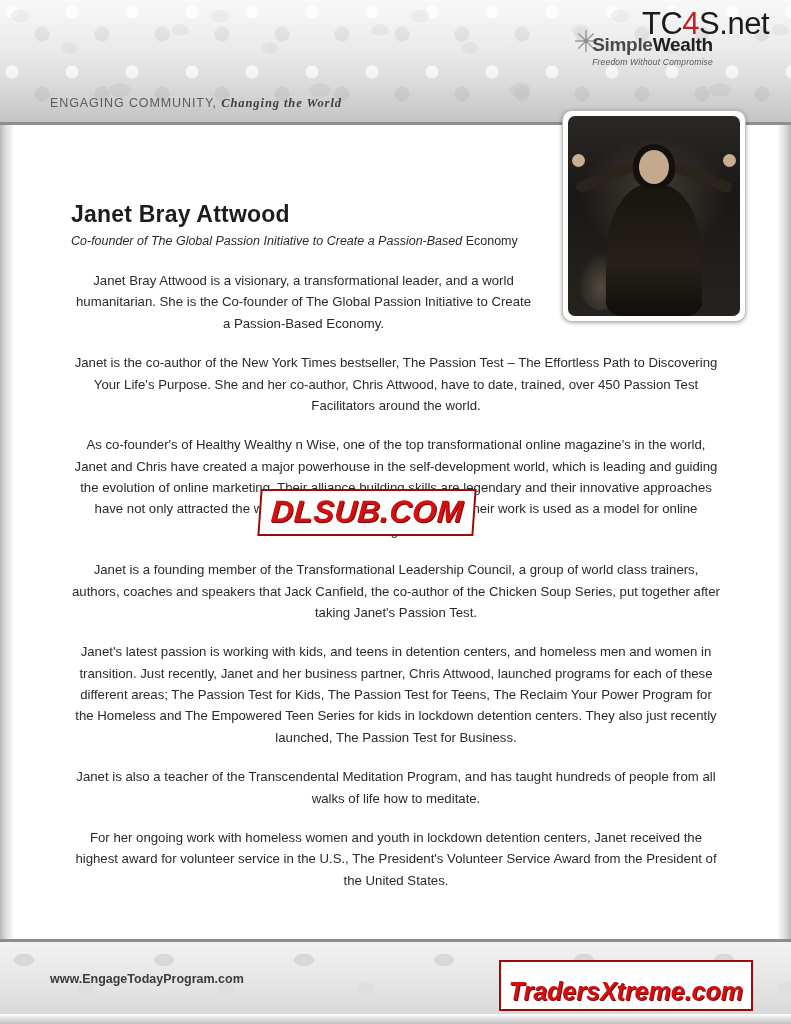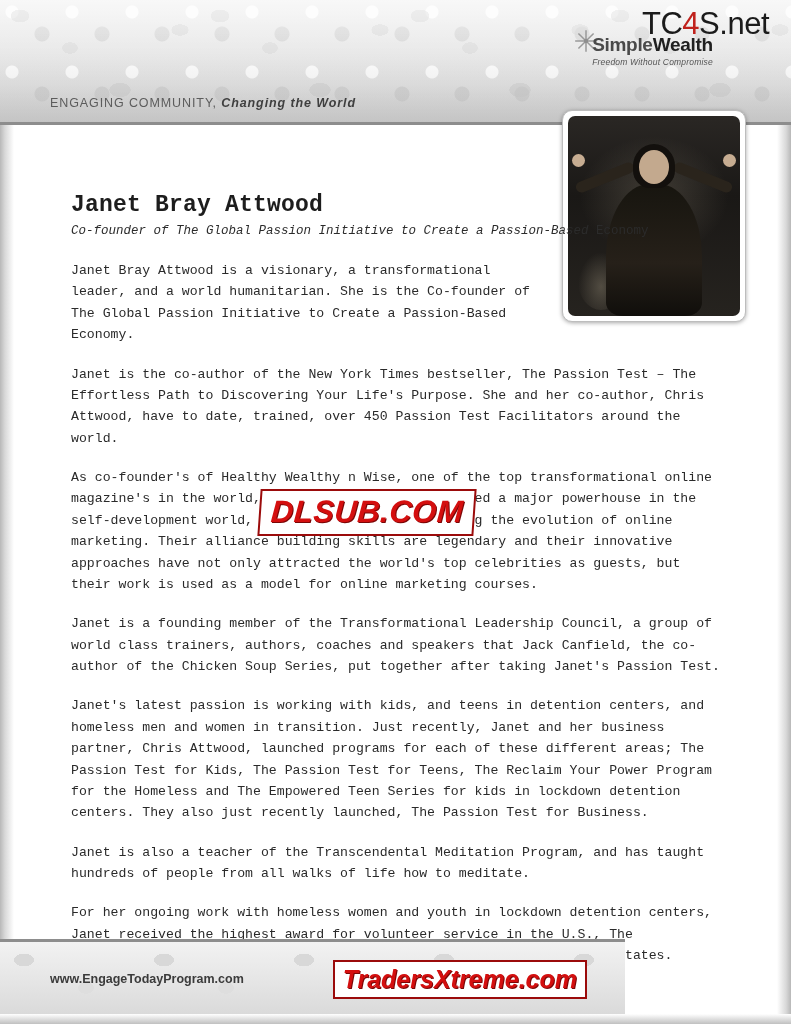--- a/index.html
+++ b/index.html
@@ -97,20 +97,21 @@
     left: 50px; top: 96px;
     font-size: 12.5px;
     color: #5c5c5c;
     letter-spacing: 0.9px;
     white-space: nowrap;
   }
   .brand-sub .ital {
     font-style: italic;
     font-weight: bold;
     color: #3f3f3f;
+    font-family: Liberation Serif, serif;
   }
 
   
   .tc4s {
     position: absolute;
     right: 22px; top: 6px;
     font-size: 31px;
     font-weight: normal;
     color: #1b1b1b;
     letter-spacing: -0.5px;
@@ -221,23 +222,22 @@
     position: absolute;
     left: 10px; bottom: 6px;
     width: 46px; height: 58px;
     background: radial-gradient(ellipse at 50% 60%, rgba(120,112,96,0.55) 0%, rgba(30,28,24,0) 70%);
     border-radius: 50%;
   }
 
   
   .content {
     position: absolute;
-    left: 71px; top: 192px;
+    left: 71px; top: 201px;
     width: 650px;
-    font-family: Liberation Mono, monospace;
   }
   .person-name {
     font-size: 23px;
     font-weight: bold;
     color: #1d1d1d;
     margin: 0 0 6px 0;
     letter-spacing: 0.2px;
   }
   .person-role {
     font-size: 12.5px;
@@ -245,20 +245,21 @@
     color: #2b2b2b;
     margin: 0 0 22px 0;
   }
   .person-role .plain { font-style: normal; }
 
   .para {
     font-size: 13.2px;
     line-height: 1.62;
     color: #2a2a2a;
     margin: 0 0 18px 0;
+    text-align: center;
   }
   .para-narrow { width: 465px; }
 
   
   .watermark {
     position: absolute;
     left: 259px; top: 489px;
     font-size: 31px;
     font-weight: bold;
     font-style: italic;
@@ -268,21 +269,21 @@
     border: 2px solid #9b0b0b;
     letter-spacing: 0.5px;
     text-shadow: 1px 1px 0 #7a0606;
     transform: skewX(-4deg);
   }
 
   
   .footer {
     position: absolute;
     left: 0; bottom: 10px;
-    width: 625px;
+    width: 791px;
     height: 72px;
     background: #e9e9e9;
     background-image:
       radial-gradient(ellipse 14px 9px at 24px 18px, #d8d8d8 0%, #d8d8d8 70%, rgba(216,216,216,0) 72%),
       radial-gradient(ellipse 11px 8px at 86px 46px, #dedede 0%, #dedede 70%, rgba(222,222,222,0) 72%),
       linear-gradient(to bottom, #f2f2f2 0%, #e4e4e4 60%, #dadada 100%);
     background-size: 140px 70px, 140px 70px, 100% 100%;
     border-top: 3px solid #8d8d8d;
   }
   .footer-url {
@@ -294,21 +295,21 @@
   }
   .footer-brand {
     position: absolute;
     right: 38px; top: 18px;
     font-size: 25px;
     font-weight: bold;
     font-style: italic;
     color: #d40f0f;
     background: #ffffff;
     border: 2px solid #9b0b0b;
-    padding: 3px 8px 3px 8px;
+    padding: 15px 8px 3px 8px;
     text-shadow: 1px 1px 0 #7a0606;
     white-space: nowrap;
   }
 </style>
 </head>
 <body>
 
 <div class="page">
 
   <div class="edge-left"></div>

